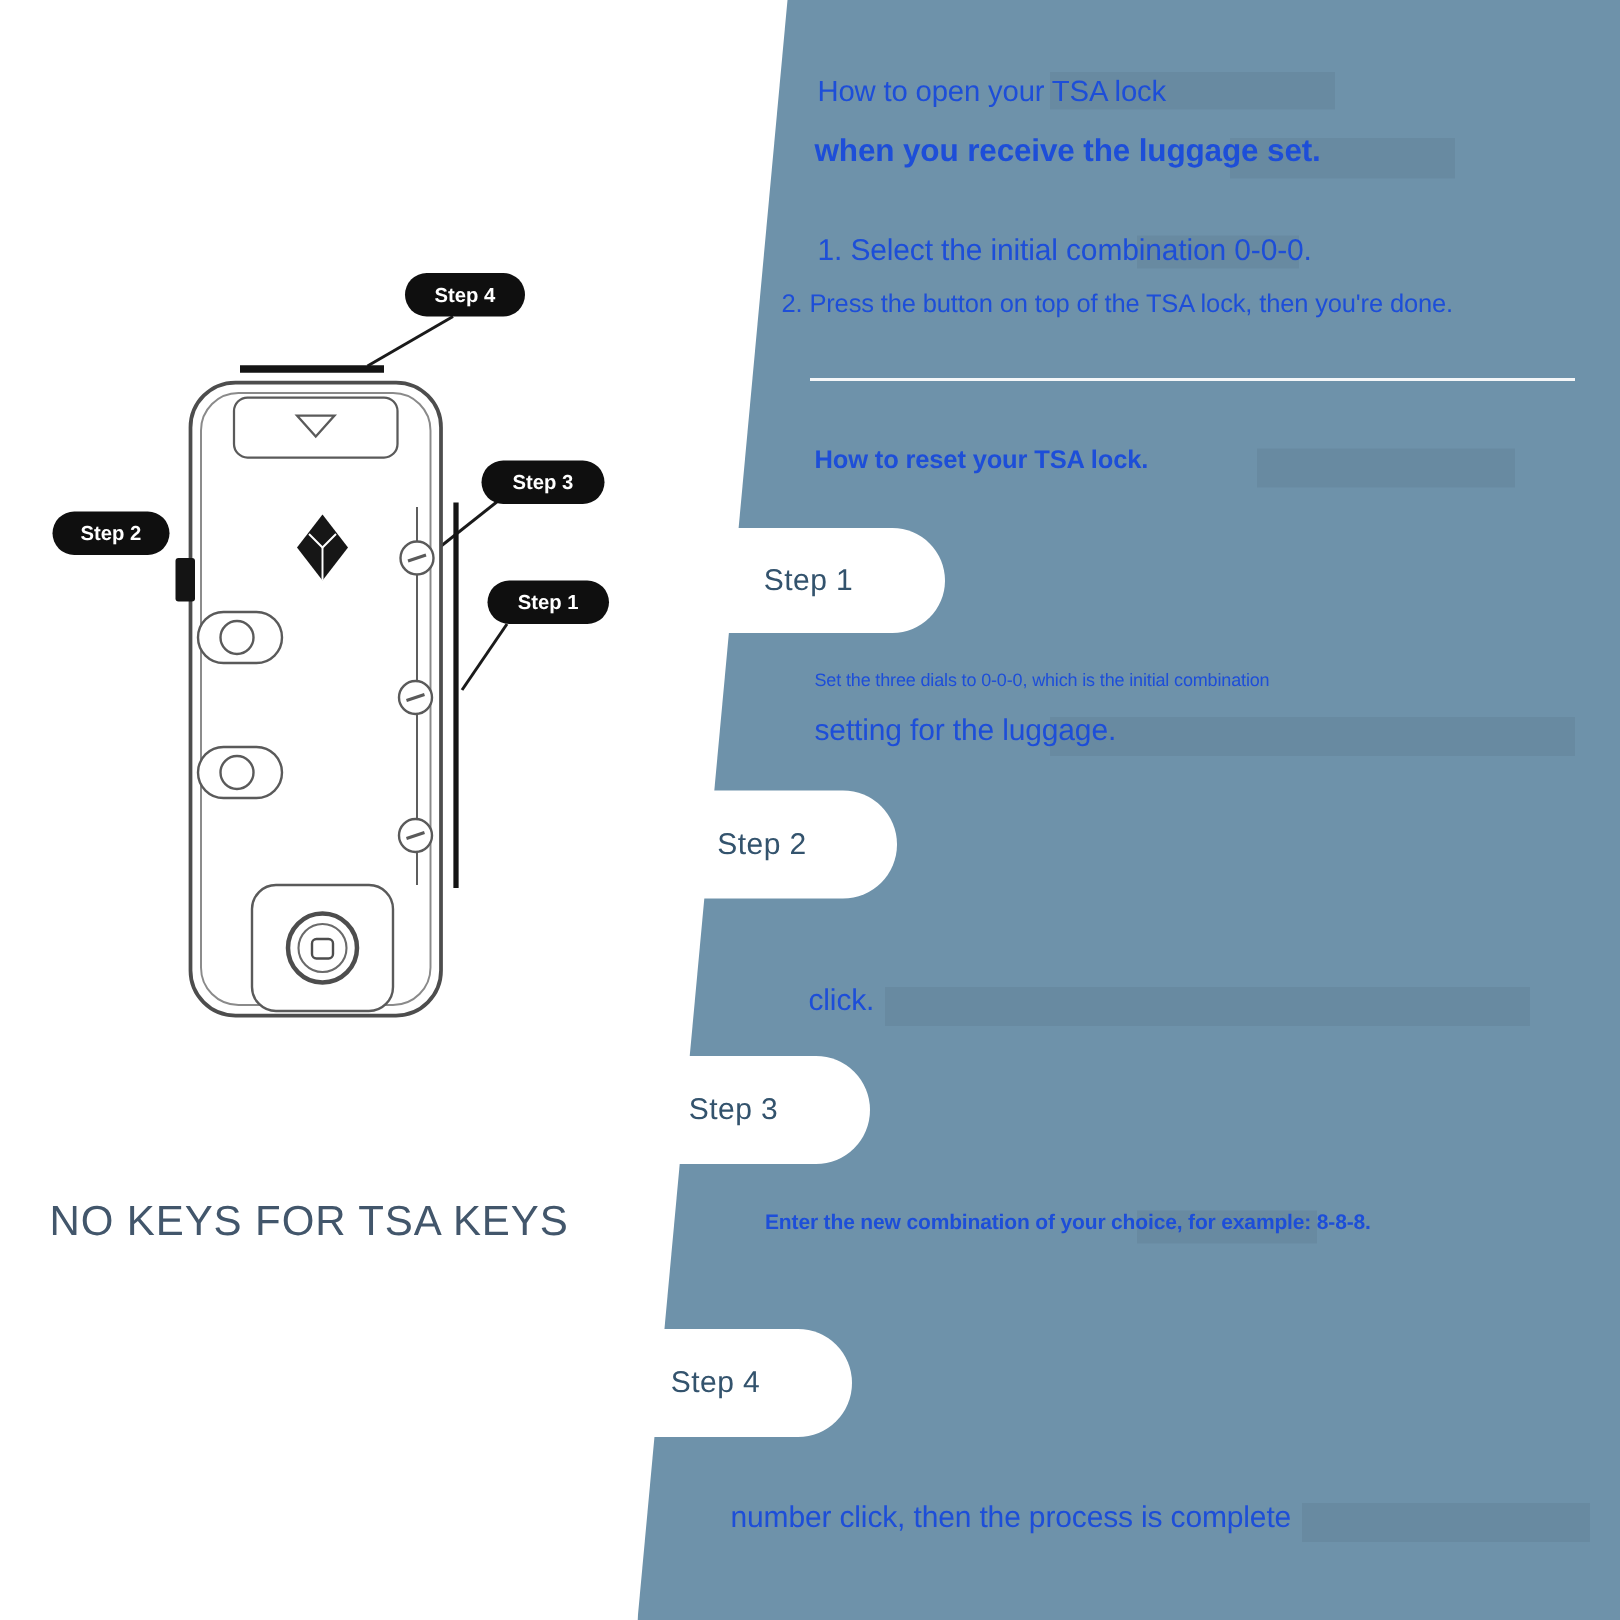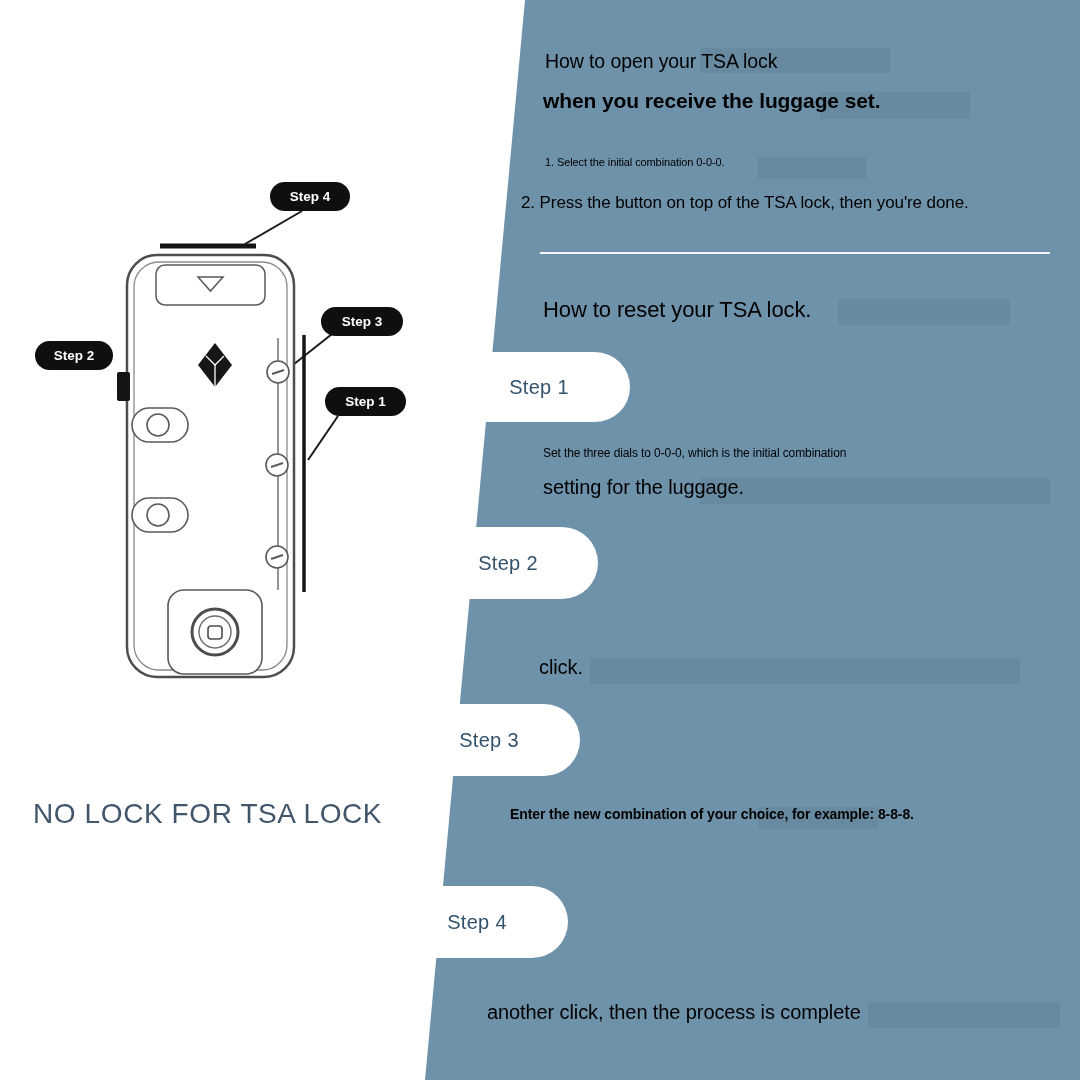--- a/index.html
+++ b/index.html
@@ -17,26 +17,26 @@
     position: absolute;
     inset: 0;
     background: #6e92aa;
     clip-path: polygon(525px 0, 1080px 0, 1080px 1080px, 425px 1080px);
   }
 
   
   .shade { position: absolute; background: rgba(0,0,0,0.05); }
 
   
-  .txt { position: absolute; color: #000000; white-space: nowrap; letter-spacing: -0.1px; }
+  .txt { position: absolute; color: #1d4ed8; white-space: nowrap; letter-spacing: -0.1px; }
   .t-open1   { left: 545px; top: 50px;  font-size: 19.5px; }
   .t-open2   { left: 543px; top: 89px;  font-size: 21px; font-weight: 700; }
-  .t-item1   { left: 545px; top: 156px; font-size: 11px; text-align: right; }
+  .t-item1   { left: 545px; top: 156px; font-size: 20px; text-align: right; }
   .t-item2   { left: 521px; top: 193px; font-size: 17px; text-align: center; }
-  .t-reset   { left: 543px; top: 297px; font-size: 22px; font-weight: 400; text-align: right; }
+  .t-reset   { left: 543px; top: 297px; font-size: 17px; font-weight: 700; text-align: right; }
   .t-s1l1    { left: 543px; top: 446px; font-size: 12px; }
   .t-s1l2    { left: 543px; top: 476px; font-size: 20px; }
   .t-s2l1    { left: 531px; top: 626px; font-size: 16px; }
   .t-s2l2    { left: 539px; top: 656px; font-size: 20px; }
   .t-s3l1    { left: 510px; top: 806px; font-size: 14px; font-weight: bold; }
   .t-s4l1    { left: 487px; top: 971px; font-size: 17px; }
   .t-s4l2    { left: 487px; top: 1001px; font-size: 20px; }
 
   .divider {
     position: absolute;
@@ -130,21 +130,21 @@
   <div class="txt t-s2l2">click.</div>
 
   <div class="step-tab tab3">
     <span>Step 3</span>
   </div>
   <div class="txt t-s3l1">Enter the new combination of your choice, for example: 8-8-8.</div>
 
   <div class="step-tab tab4">
     <span>Step 4</span>
   </div>
-  <div class="txt t-s4l2">another click, then the process is complete</div>
+  <div class="txt t-s4l2">number click, then the process is complete</div>
 
   <svg class="lock-svg" viewBox="0 0 410 540">
     <g>
       <line x1="282" y1="51" x2="225" y2="84" stroke="#1a1a1a" stroke-width="2"></line>
       <line x1="312" y1="174" x2="264" y2="212" stroke="#1a1a1a" stroke-width="2"></line>
       <line x1="318" y1="256" x2="288" y2="300" stroke="#1a1a1a" stroke-width="2"></line>
     </g>
     <g>
       <line x1="140" y1="86" x2="236" y2="86" stroke="#141414" stroke-width="5"></line>
     </g>
@@ -194,15 +194,15 @@
   <div class="badge badge-s3">
     <span>Step 3</span>
   </div>
   <div class="badge badge-s2">
     <span>Step 2</span>
   </div>
   <div class="badge badge-s1">
     <span>Step 1</span>
   </div>
 
-  <div class="caption">NO LOCK FOR TSA LOCK</div>
+  <div class="caption">NO KEYS FOR TSA KEYS</div>
 
 </div>
 
 </body></html>

